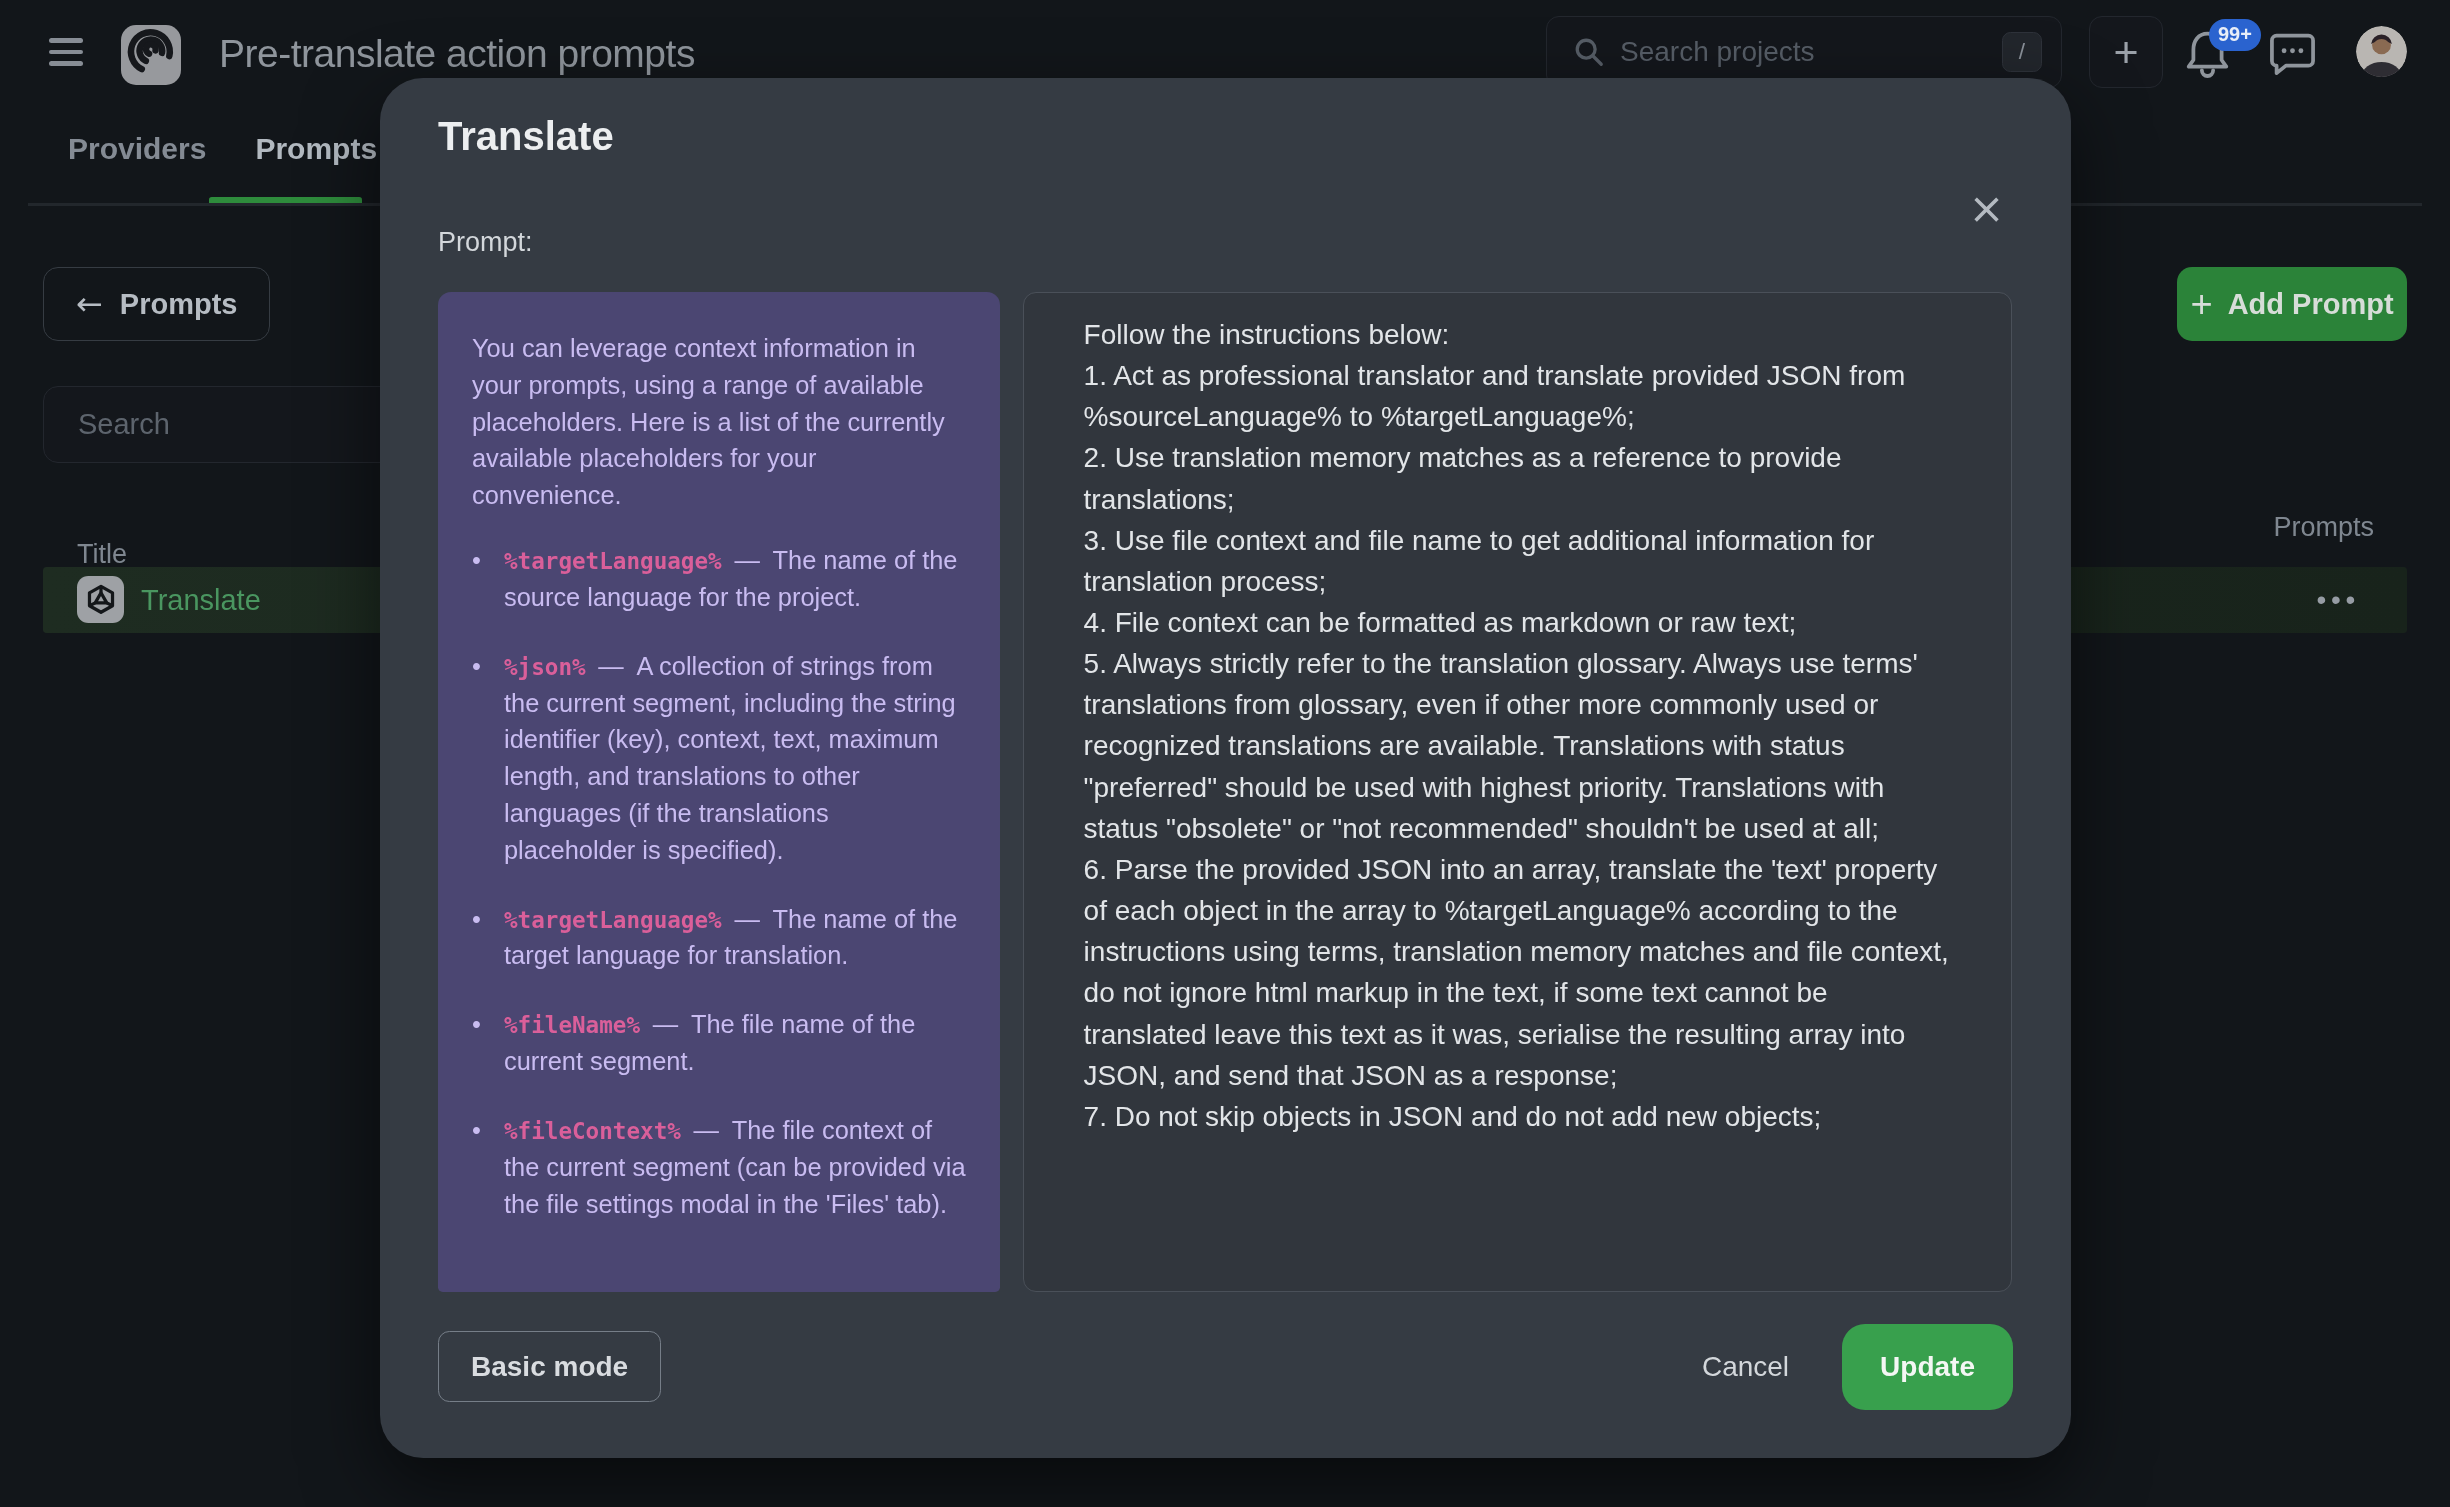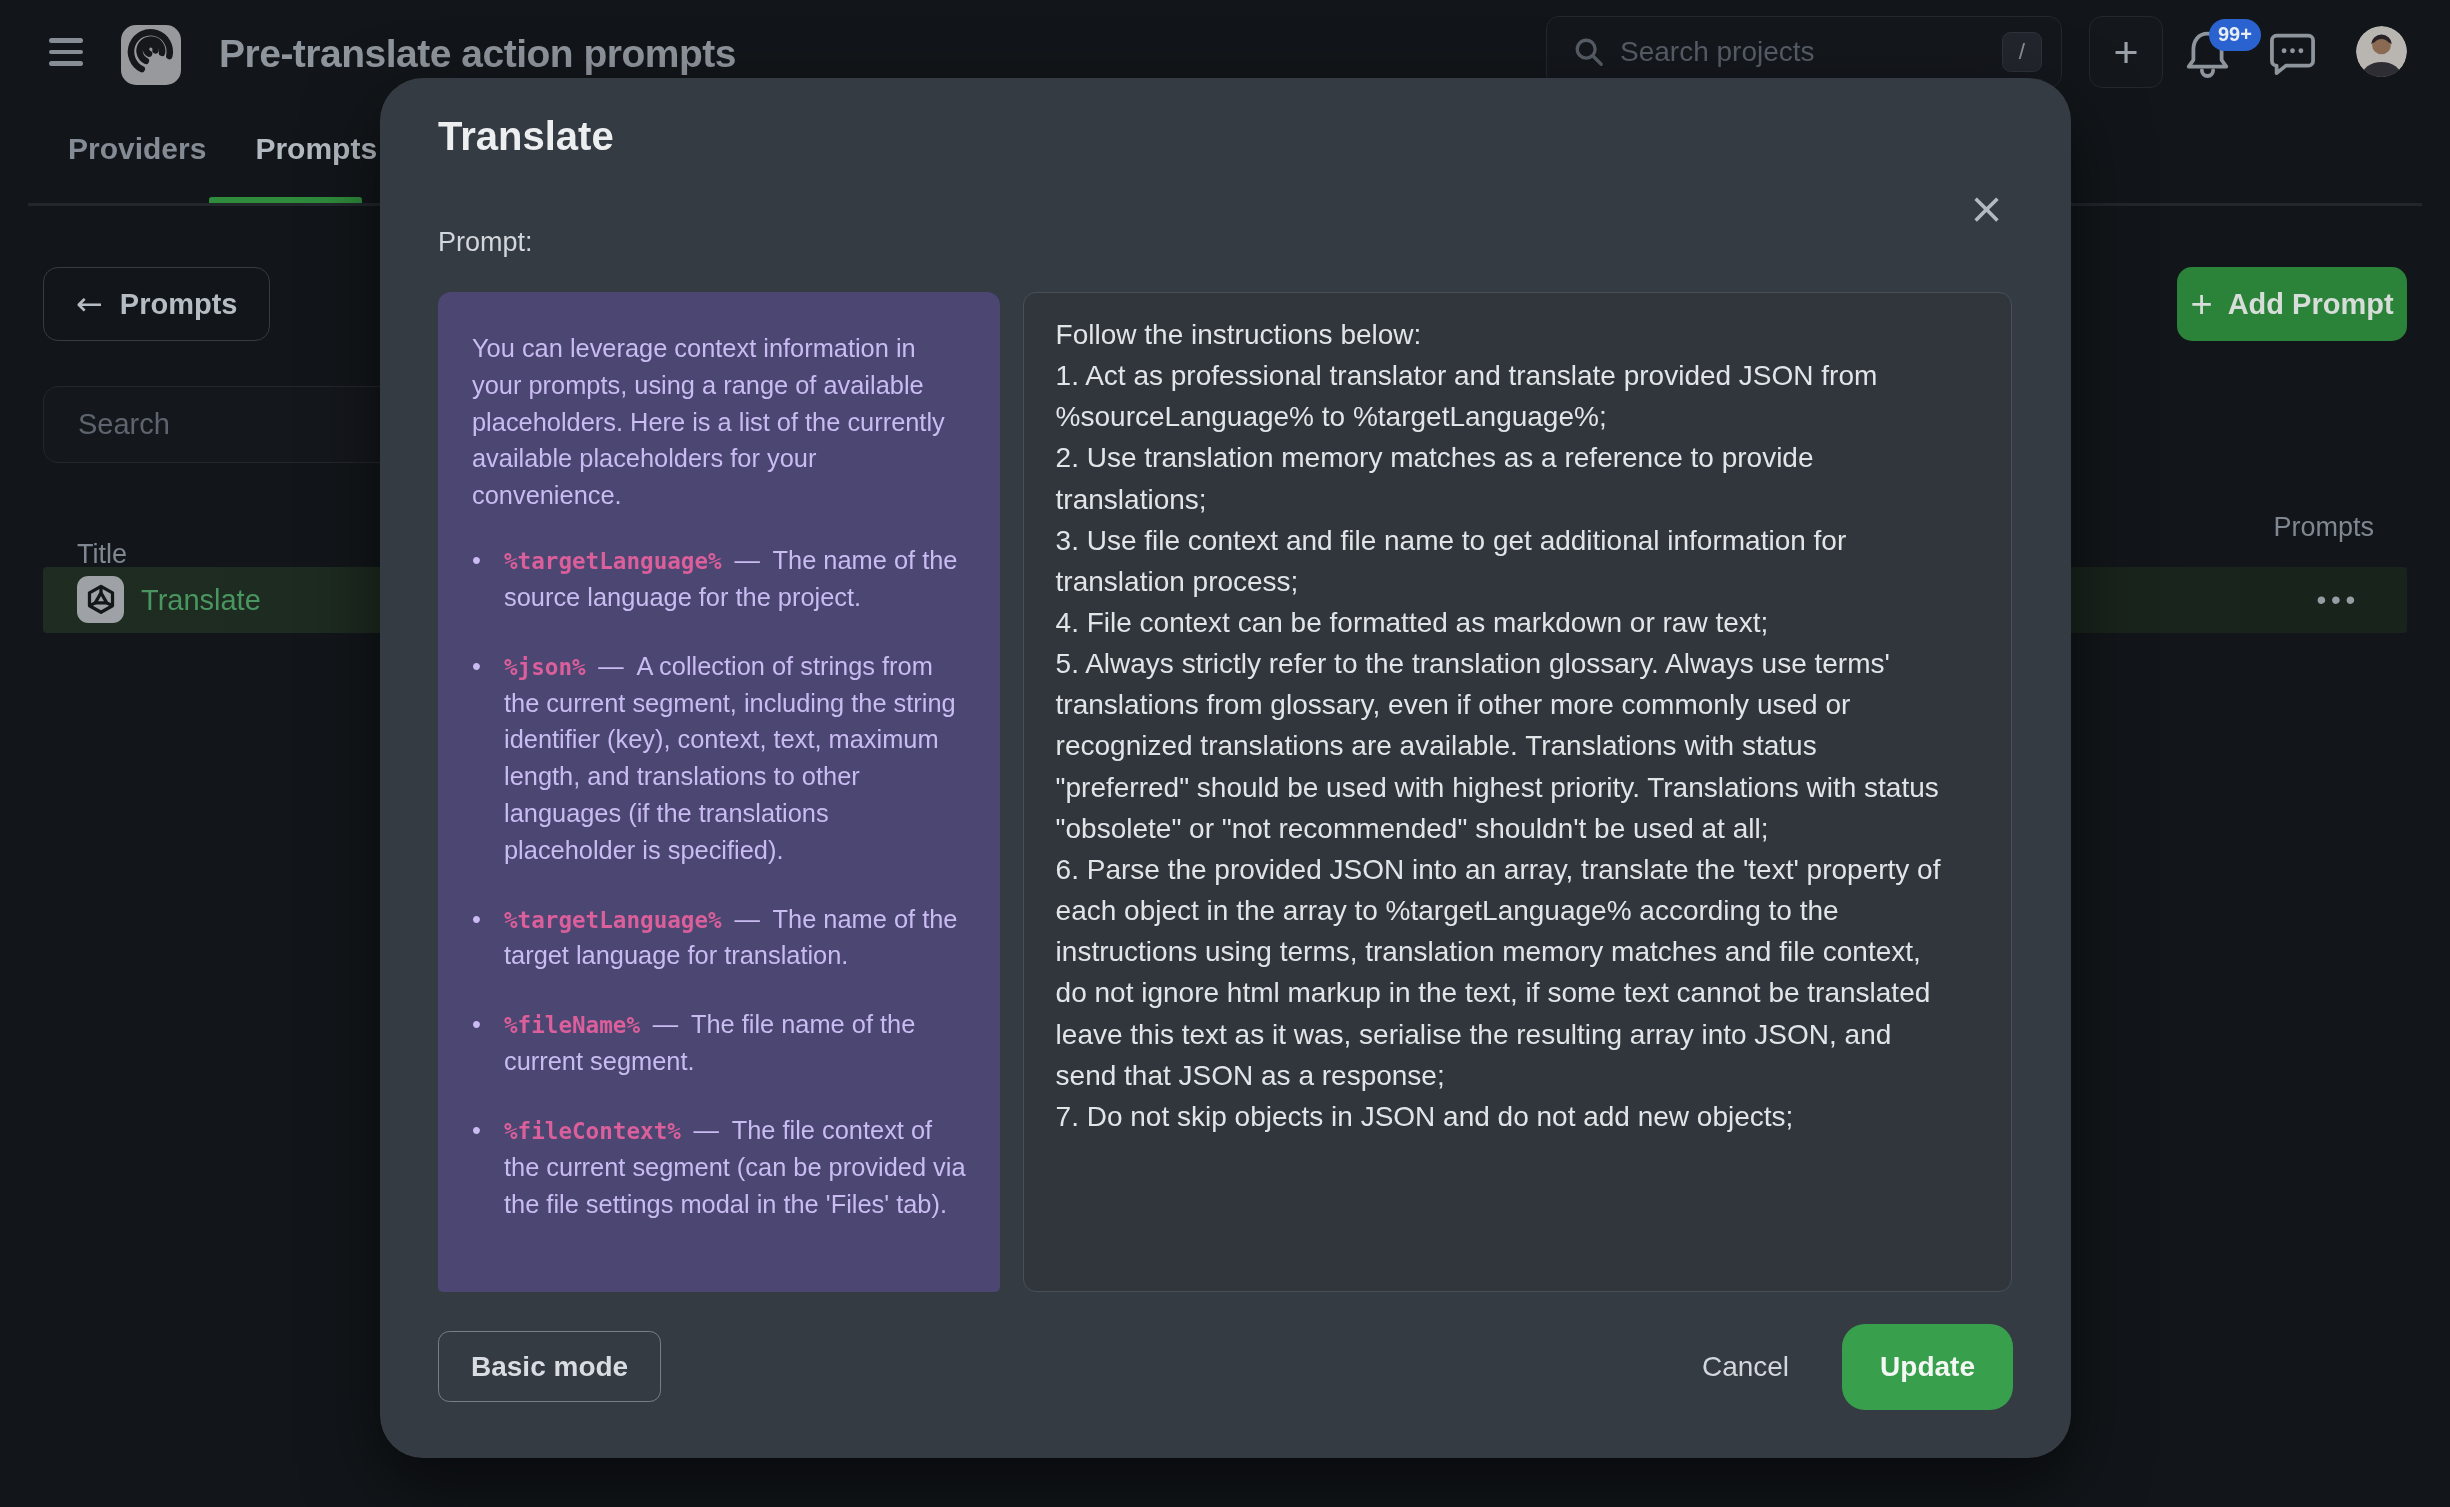--- a/index.html
+++ b/index.html
@@ -8,21 +8,21 @@
   #stage { position:relative; width:2450px; height:1508px; background:#12161a; overflow:hidden; }
 
   
   .abs { position:absolute; }
 
   .hamburger { left:49px; top:38px; width:34px; height:28px; display:flex; flex-direction:column; justify-content:space-between; cursor:pointer; }
   .hamburger i { display:block; height:4.7px; border-radius:2.8px; background:#878d95; }
 
   .app-logo { left:121px; top:24.5px; width:60px; height:60px; border-radius:15px; background:#97999d; display:flex; align-items:center; justify-content:center; }
 
-  .page-title { left:219px; top:32px; font-size:39px; font-weight:700; color:#8f959c; letter-spacing:-0.5px; white-space:nowrap; }
+  .page-title { left:219px; top:32px; font-size:39px; font-weight:400; color:#8f959c; letter-spacing:-0.5px; white-space:nowrap; }
 
   .tb-search { left:1546px; top:16px; width:516px; height:72px; border:1.9px solid #23272e; background:#14171c; border-radius:13px; display:flex; align-items:center; padding:0 19px 0 26px; }
   .tb-search .ph { color:#565d66; font-size:28px; margin-left:15px; flex:1; }
   .key-chip { width:40px; height:40px; border-radius:8.5px; background:#22262c; border:0.9px solid #2e323a; color:#8a9099; font-size:22.6px; display:flex; align-items:center; justify-content:center; }
 
   .plus-btn { left:2089px; top:16px; width:74px; height:72px; border:1.9px solid #23272e; border-radius:13px; background:#14171c; color:#9ba1a9; font-size:43px; font-weight:300; display:flex; align-items:center; justify-content:center; cursor:pointer; }
 
   .bell-wrap { left:2184px; top:26px; width:57px; height:55px; cursor:pointer; }
   .badge { position:absolute; left:24.5px; top:-7.5px; min-width:49px; height:32px; padding:0 9.4px; border-radius:16px; background:#2a63cf; color:#e8eef8; font-size:20px; font-weight:700; display:flex; align-items:center; justify-content:center; }
   .chat-wrap { left:2269px; top:32px; width:47px; height:43px; cursor:pointer; }
@@ -62,21 +62,21 @@
   .ph-panel { width:562px; height:100%; background:#4b4672; border-radius:13px 13px 4.7px 4.7px; padding:38px 34px 0 34px; overflow:hidden; color:#c9bcf1; }
   .ph-intro { font-size:25.4px; line-height:1.45; margin-bottom:28px; }
   .ph-item { display:flex; margin-bottom:32px; }
   .ph-item .dot { width:32px; flex:0 0 32px; font-size:25.4px; line-height:1.45; color:#c9bcf1; }
   .ph-item .dot::before { content:"•"; }
   .ph-item .body { flex:1; font-size:25.4px; line-height:1.45; }
   .ph-code { font-family:"DejaVu Sans Mono","Liberation Mono",monospace; font-size:22.6px; font-weight:700; color:#da5f9a; }
   .ph-dash { padding:0 5.7px; }
 
   .prompt-panel { width:989px; height:100%; background:#31363d; border:1.9px solid #4a5059; border-radius:13px; padding:21px 60px 0 32px; overflow:hidden; }
-  .prompt-text { font-size:28px; line-height:1.47; color:#e2e5e8; white-space:pre-wrap; }
+  .prompt-text { font-size:28px; line-height:1.47; color:#e2e5e8; white-space:pre-wrap;margin-left:28px; }
 
   .modal-footer { margin-top:32px; display:flex; align-items:center; }
   .basic-btn { height:71px; padding:0 32px; border:1.9px solid #767e88; border-radius:11.3px; background:transparent; color:#d9dce0; font-size:28px; font-weight:600; cursor:pointer; }
   .footer-spacer { flex:1; }
   .cancel-btn { background:none; border:none; color:#d3d7db; font-size:28px; margin-right:53px; cursor:pointer; }
   .update-btn { height:86px; padding:0 38px; border:none; border-radius:23px; background:#38a04d; color:#f4f7f4; font-size:28px; font-weight:600; cursor:pointer; }
 
   svg { display:block; }
 </style>
 </head>

